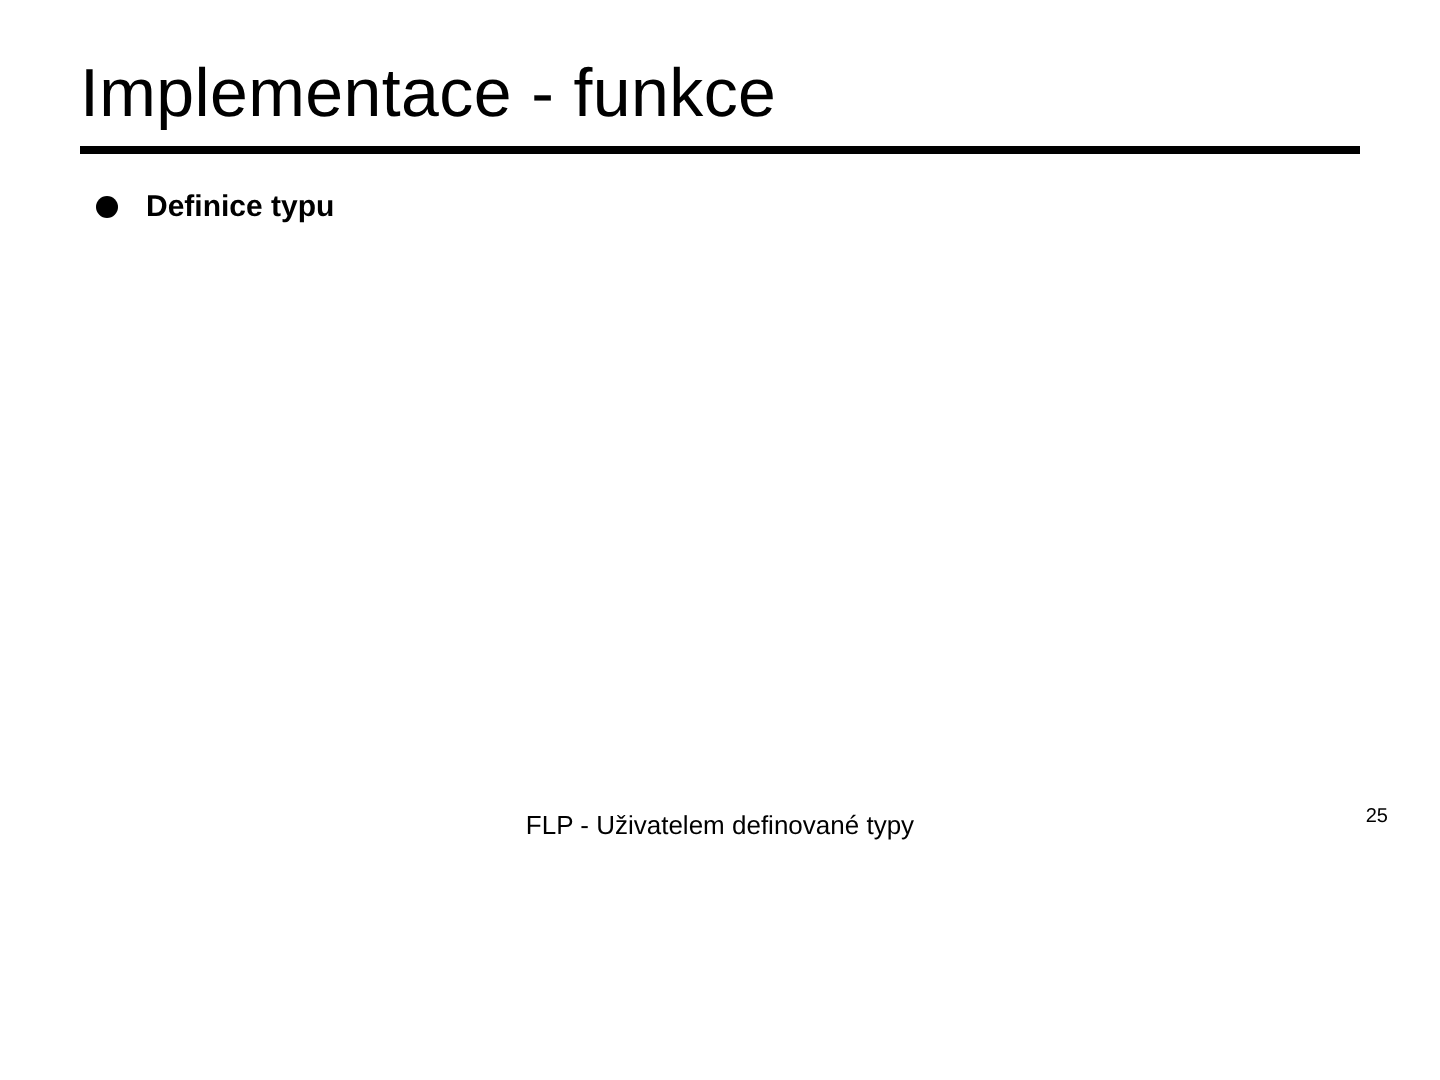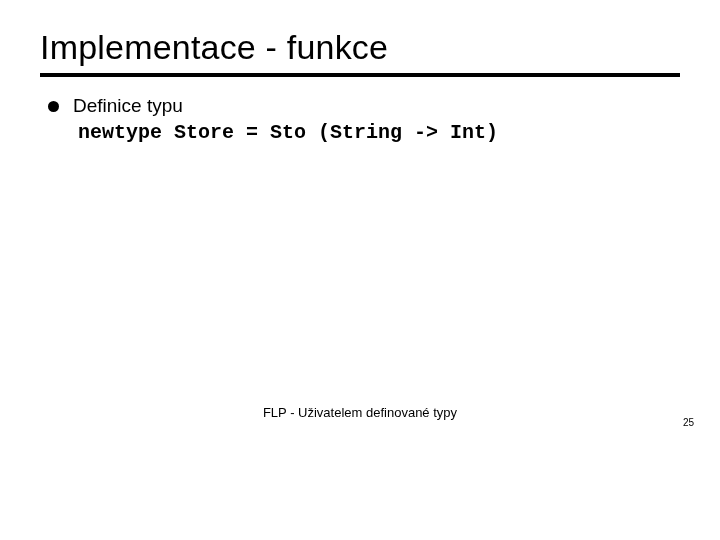--- a/index.html
+++ b/index.html
@@ -29,22 +29,22 @@
     margin-bottom: 4px;
   }
   .dot {
     width: 11px;
     height: 11px;
     background: #000;
     border-radius: 50%;
     flex-shrink: 0;
   }
   .heading {
-    font-size: 19px;
-    font-weight: 400;
+    font-size: 15px;
+    font-weight: 700;
   }
   .code {
     font-family: "Courier New", Courier, monospace;
     font-size: 20px;
     font-weight: bold;
     white-space: pre;
     line-height: 1.22;
     margin-left: 30px;
   }
   .code-block {
@@ -54,40 +54,39 @@
     position: absolute;
     bottom: 14px;
     left: 0;
     width: 720px;
     text-align: center;
     font-size: 13px;
     color: #000;
   }
   .footer-right {
     position: absolute;
-    bottom: 6px;
+    bottom: 20px;
     right: 26px;
     font-size: 10px;
     color: #000;
     margin-left: 46px;
   }
 </style>
 </head>
 <body>
 
 <div class="slide">
 
   <div class="title">Implementace - funkce</div>
 
   <div class="item">
     <div class="bullet-row">
       <span class="dot"></span>
       <span class="heading">Definice typu</span>
     </div>
-    <div class="code code-block">newtype Store = Sto (String -&gt; Int)</div>
   </div>
 
   <div class="item">
   </div>
 
   <div class="footer-center">FLP - Uživatelem definované typy</div>
   <div class="footer-right">25</div>
 
 </div>
 

